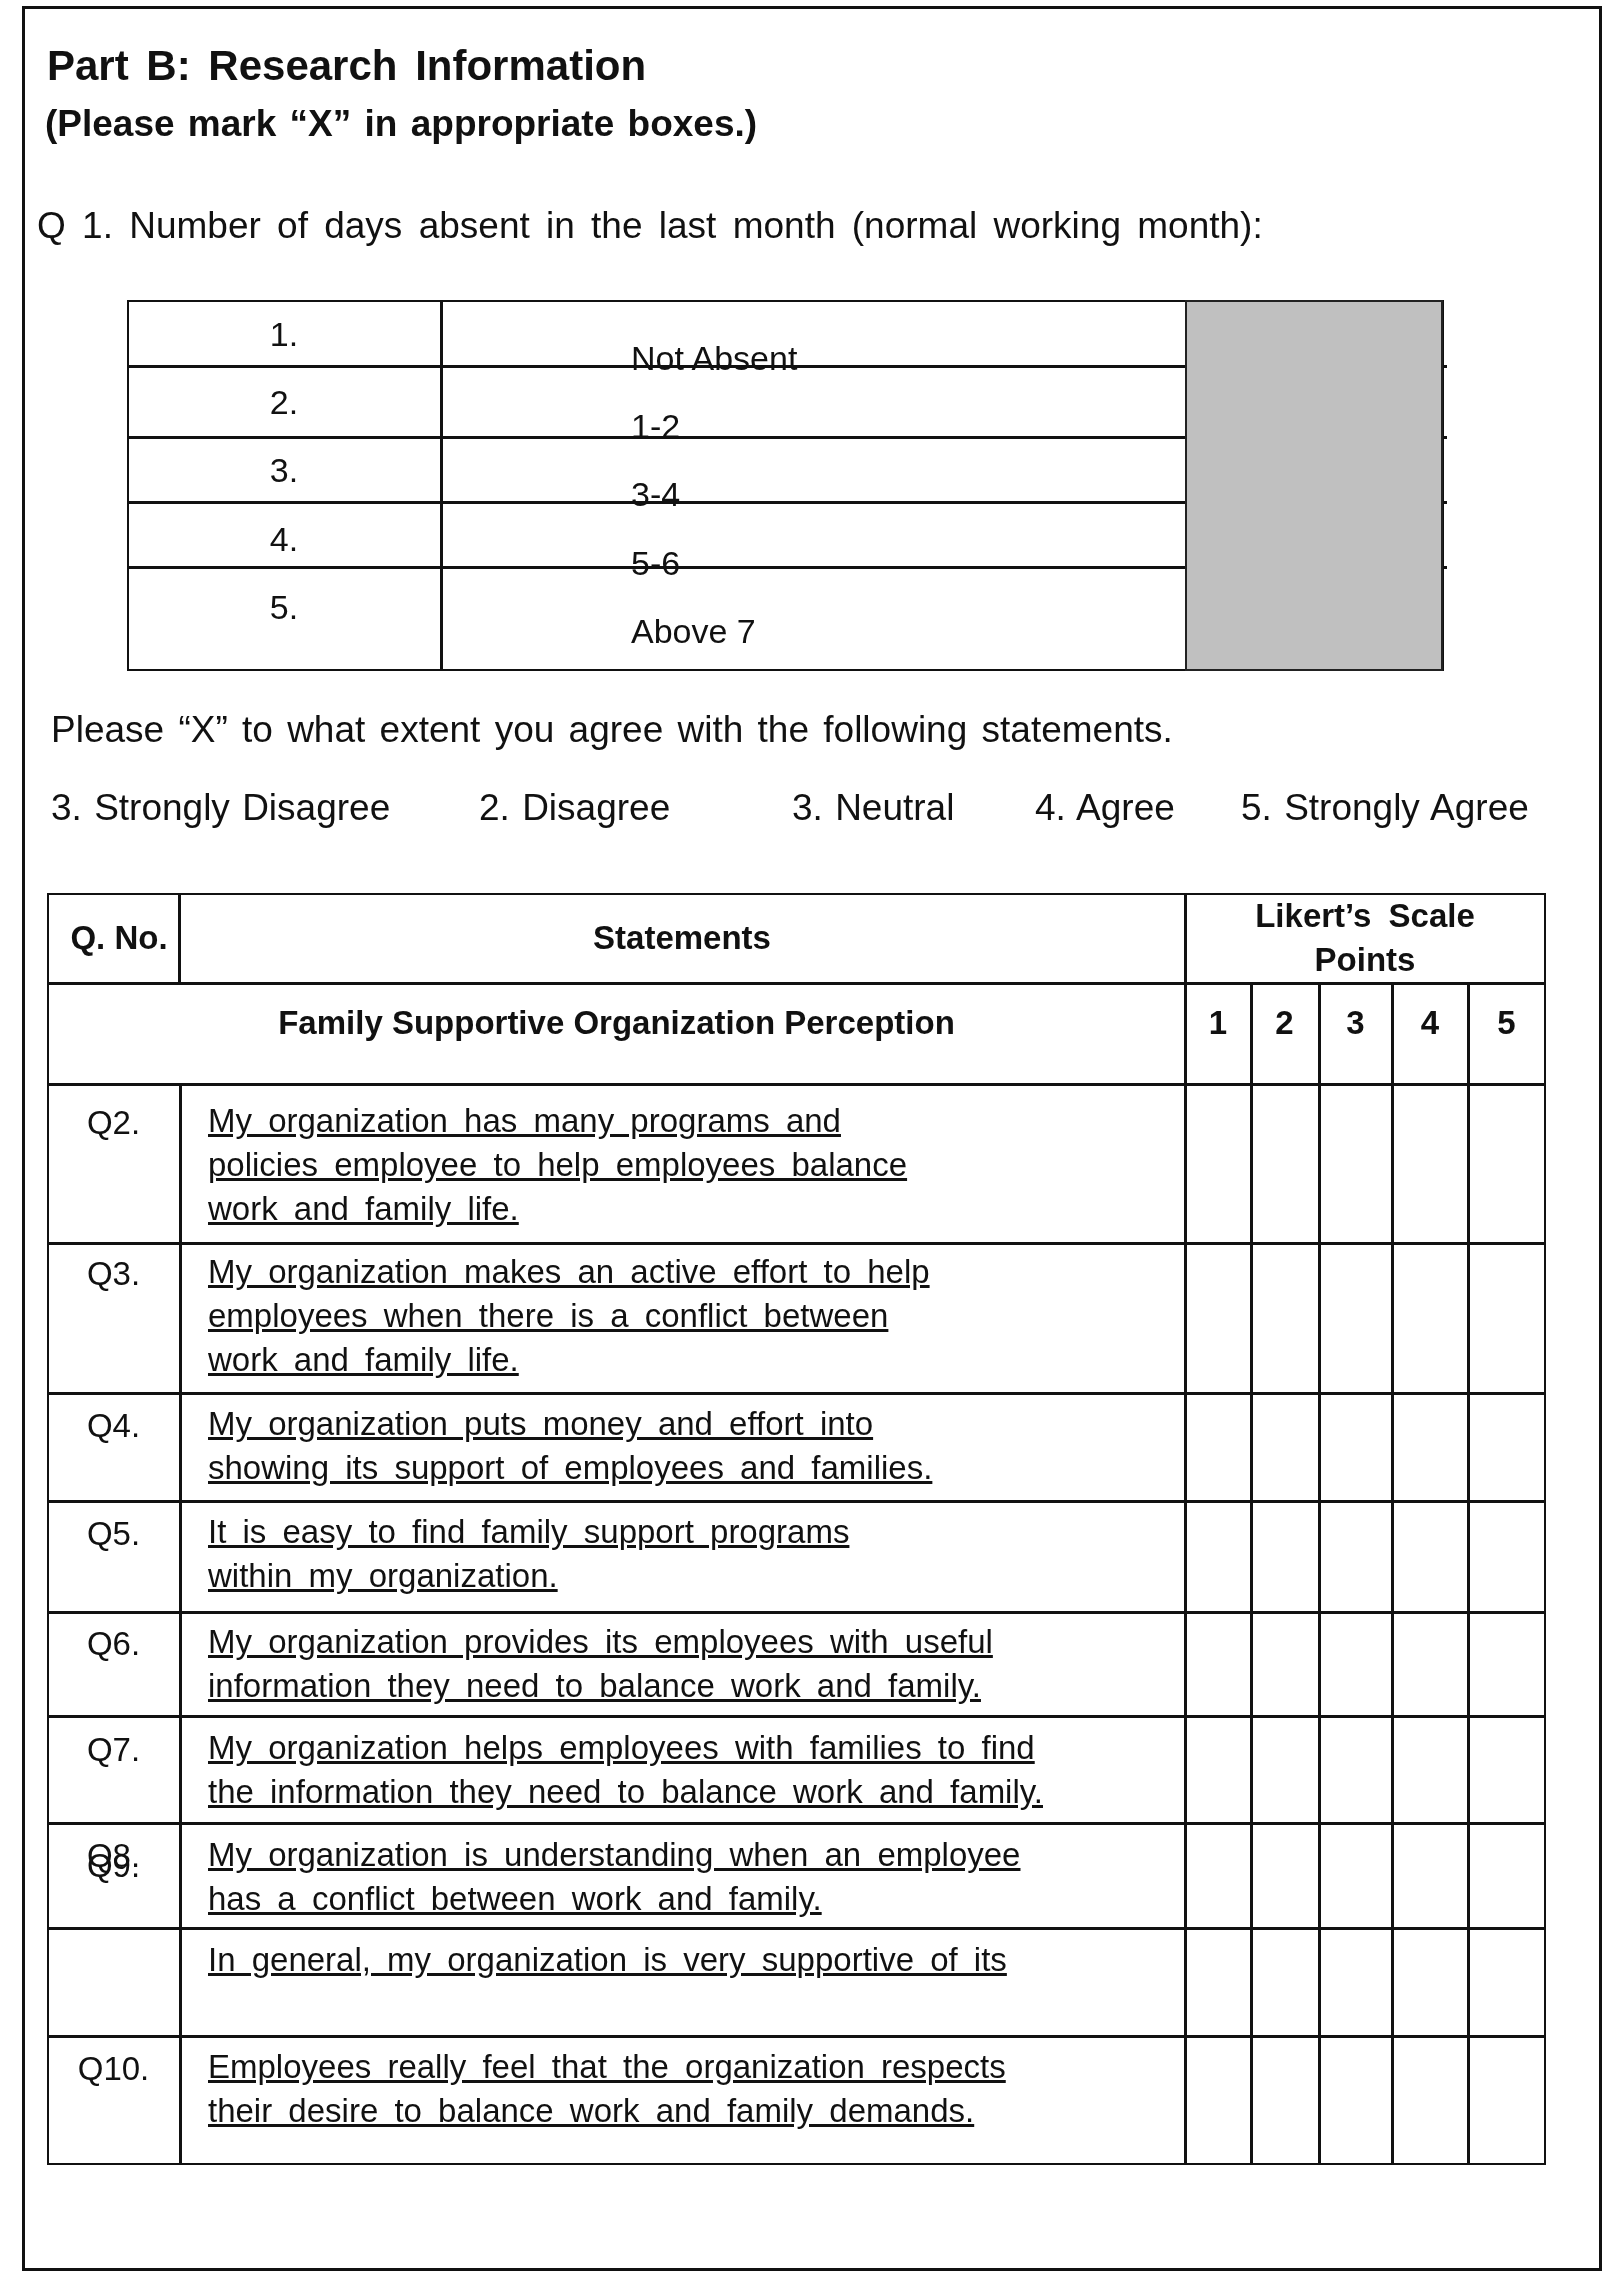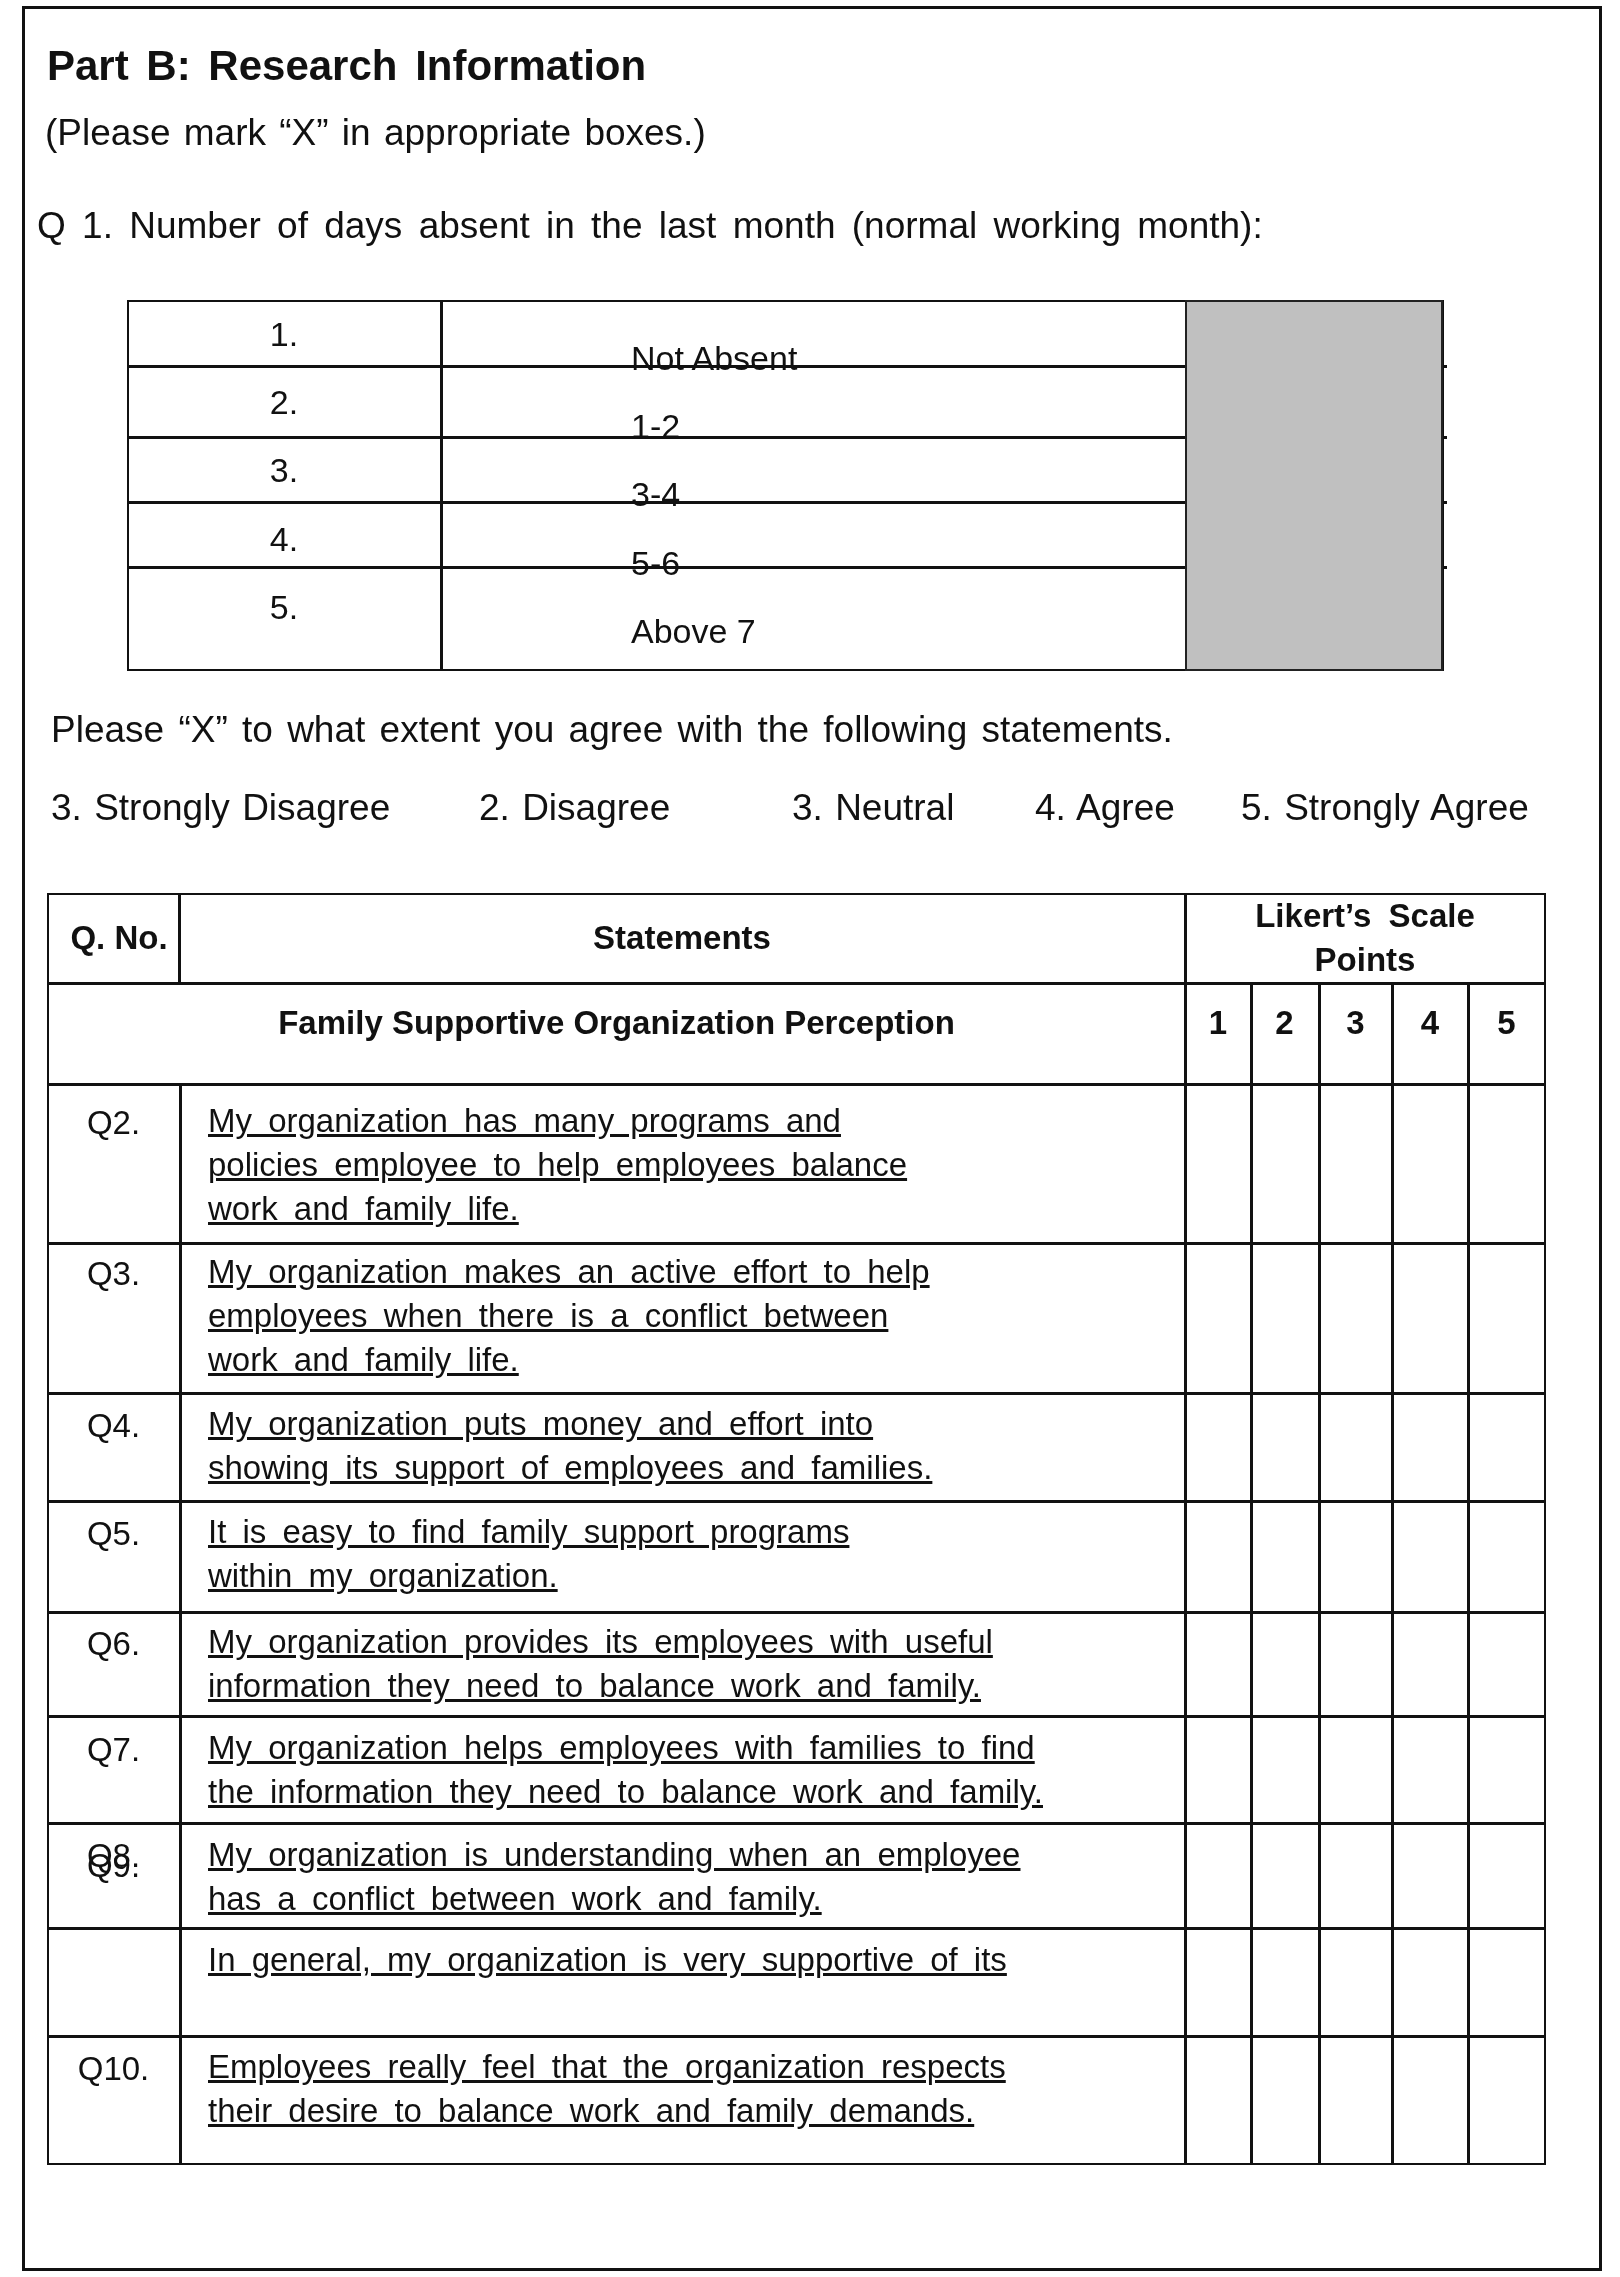--- a/index.html
+++ b/index.html
@@ -2,21 +2,21 @@
 <html><head>
 <meta charset="utf-8">
 <style>
   html, body { margin: 0; padding: 0; background: #ffffff; }
   body { width: 1621px; height: 2277px; position: relative; overflow: hidden;
          font-family: "Liberation Sans", "DejaVu Sans", sans-serif; color: #111; }
   .abs { position: absolute; }
   .page-border { left: 22px; top: 6px; width: 1574px; height: 2259px;
                  border: 3px solid #111; box-sizing: content-box; }
   .title { left: 47px; top: 42px; font-size: 42px; font-weight: bold; word-spacing: 6px; white-space: nowrap; }
-  .subtitle { left: 45px; top: 112px; font-size: 37px; word-spacing: 3px; white-space: nowrap; }
+  .subtitle { left: 45px; top: 103px; font-size: 37px; word-spacing: 3px; white-space: nowrap; font-weight: bold; }
   .q1-heading { left: 37px; top: 205px; font-size: 37px; word-spacing: 6px; white-space: nowrap; }
 
   
   .q1-table { left: 127px; top: 300px; width: 1317px; height: 371px; border: 2.5px solid #111;
               box-sizing: border-box; }
   .q1-gray { left: 1185px; top: 300px; width: 258px; height: 371px; background: #c0c0c0;
              border: 2.5px solid #222; box-sizing: border-box; }
   .q1-vline { top: 300px; width: 2.5px; height: 371px; background: #111; }
   .q1-hline { left: 127px; width: 1058px; height: 3px; background: #111; }
   .q1-tick { left: 1443px; width: 4px; height: 3px; background: #111; }

